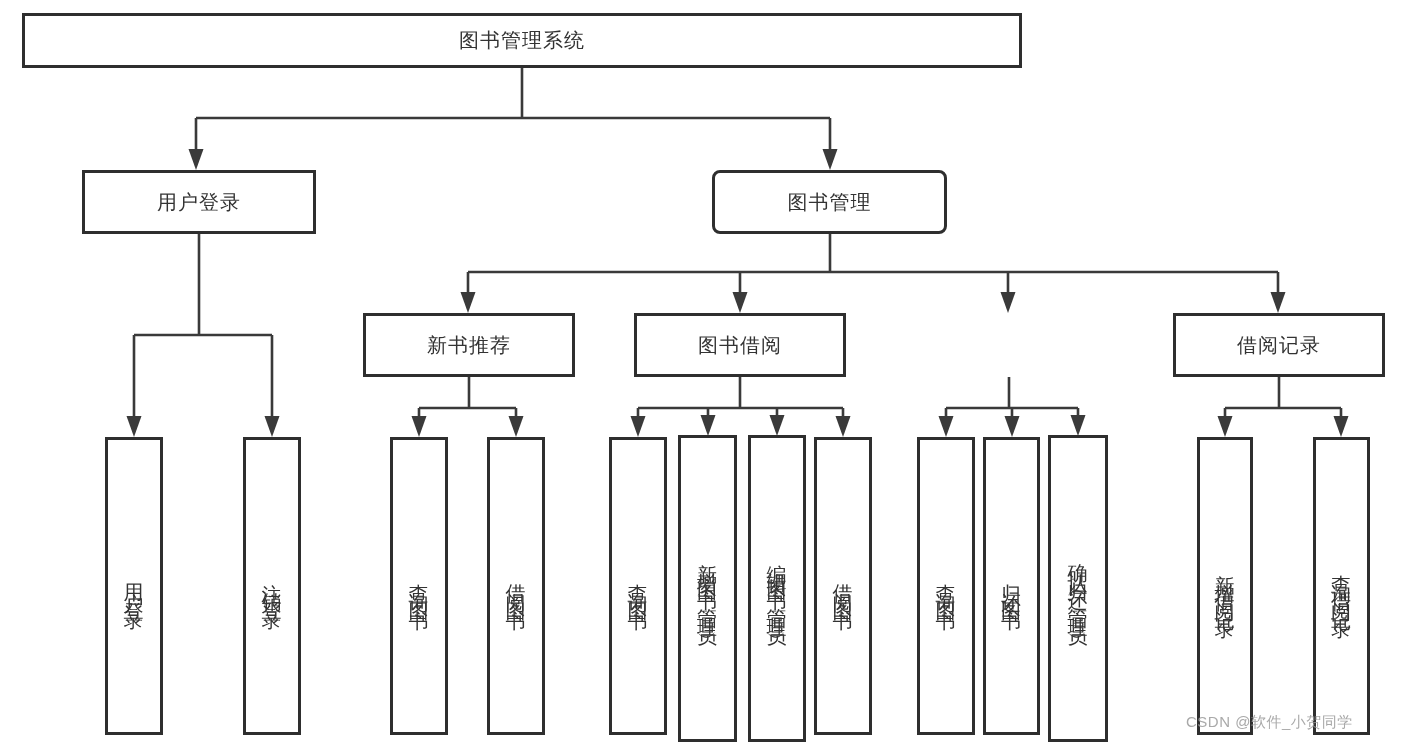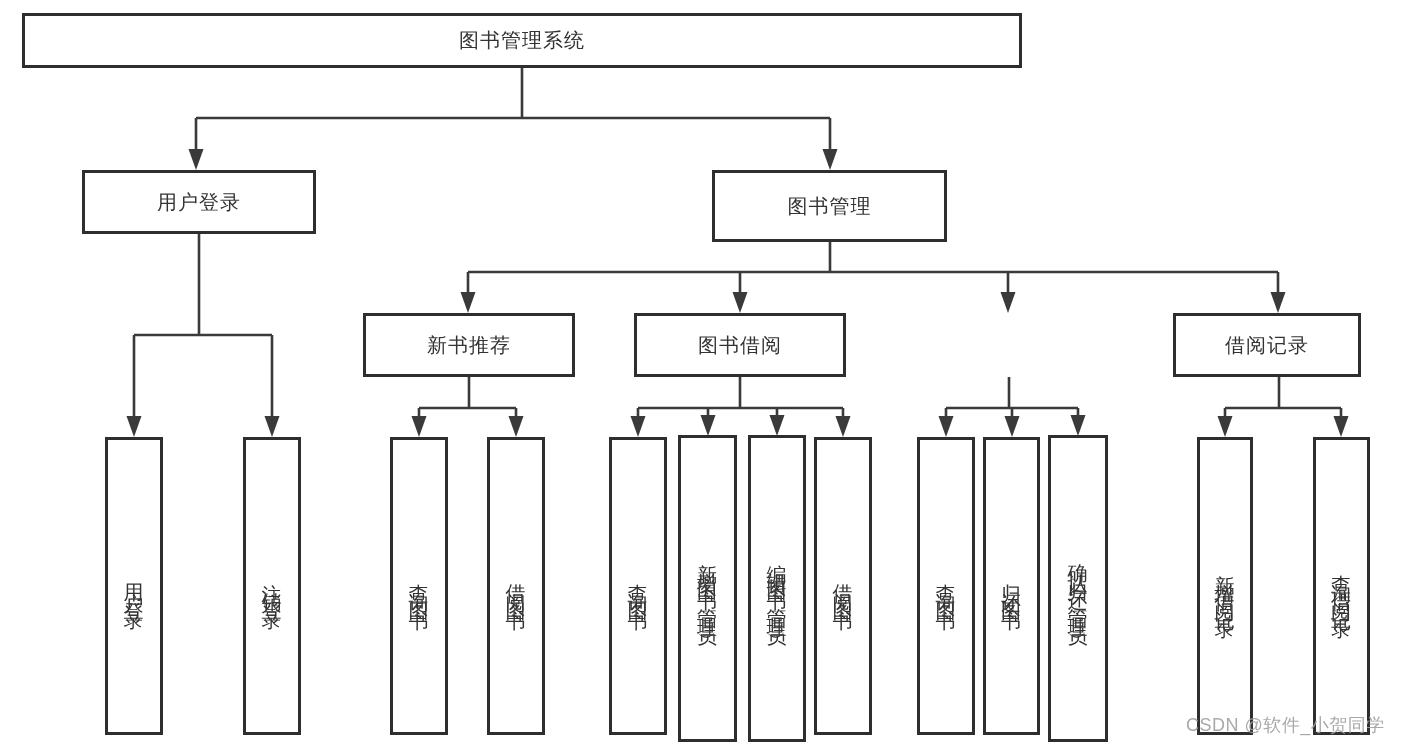--- a/index.html
+++ b/index.html
@@ -35,21 +35,21 @@
     font-size: 20px;
     letter-spacing: 9px;
     line-height: 1.1;
     color: #333333;
     white-space: nowrap;
   }
   .watermark {
     position: absolute;
     left: 1186px;
     top: 713px;
-    font-size: 18px;
+    font-size: 15px;
     color: rgba(160,160,160,0.9);
     z-index: 3;
     white-space: nowrap;
     letter-spacing: 0.5px;
   }
 </style>
 </head>
 <body>
 
 <div class="canvas">
@@ -90,25 +90,25 @@
       <polygon points="1012,437 1004.5,416 1019.5,416"></polygon>
       <polygon points="1078,436 1070.5,415 1085.5,415"></polygon>
       <polygon points="1225,437 1217.5,416 1232.5,416"></polygon>
       <polygon points="1341,437 1333.5,416 1348.5,416"></polygon>
     </g>
   </svg>
 
   <div class="box h" style="left:22px; top:13px; width:1000px; height:55px;">图书管理系统</div>
 
   <div class="box h" style="left:82px; top:170px; width:234px; height:64px;">用户登录</div>
-  <div class="box h" style="left:712px; top:170px; width:235px; height:72px;">图书管理</div>
+  <div class="box h" style="left:712px; top:170px; width:235px; height:64px;border-radius:8px;">图书管理</div>
 
   <div class="box h" style="left:634px; top:313px; width:212px; height:64px;">图书借阅</div>
   <div class="box h" style="left:363px; top:313px; width:212px; height:64px;">新书推荐</div>
-  <div class="box h" style="left:1173px; top:313px; width:188px; height:64px;">借阅记录</div>
+  <div class="box h" style="left:1173px; top:313px; width:212px; height:64px;">借阅记录</div>
 
   <div class="box v" style="left:105px; top:437px; width:58px; height:298px;">
     <span class="vt">用户登录</span>
   </div>
   <div class="box v" style="left:243px; top:437px; width:58px; height:298px;">
     <span class="vt">注销登录</span>
   </div>
 
   <div class="box v" style="left:390px; top:437px; width:58px; height:298px;">
     <span class="vt">查询图书</span>

